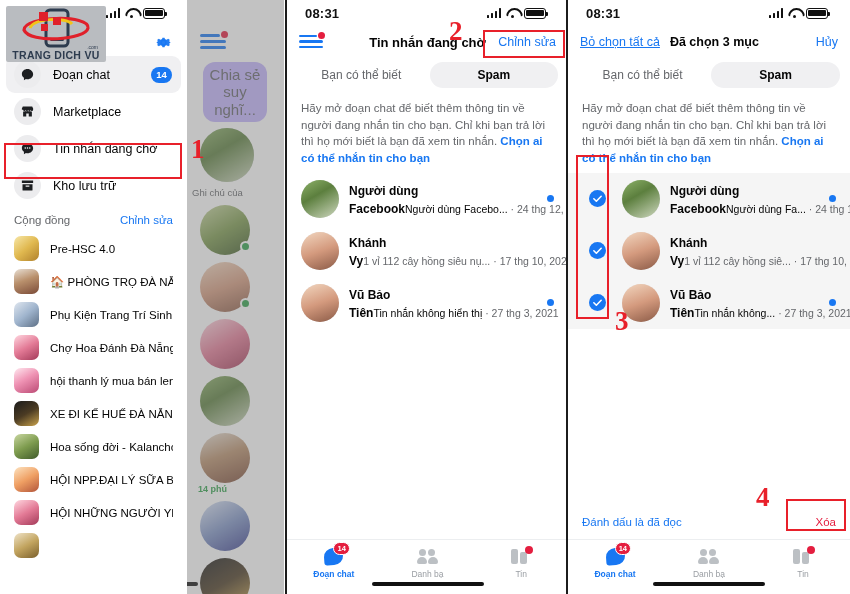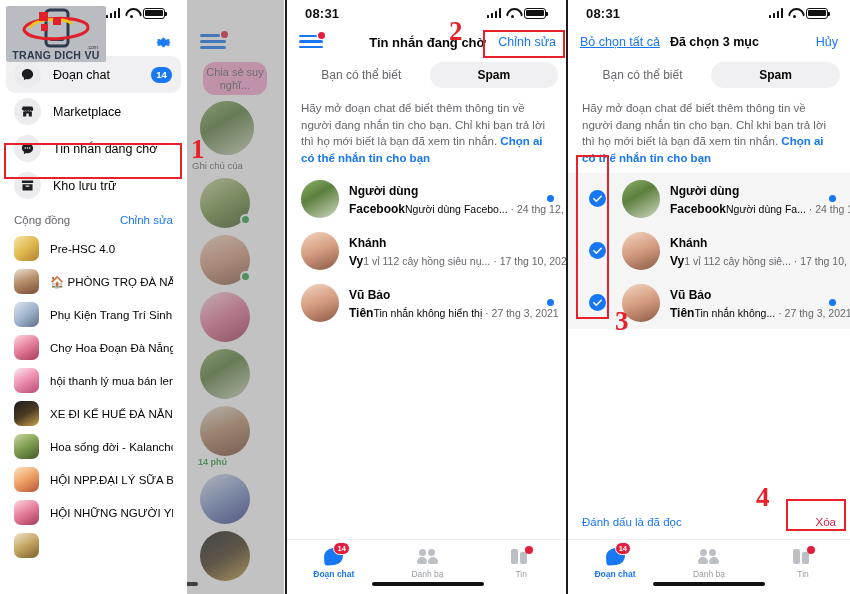--- a/index.html
+++ b/index.html
@@ -47,22 +47,22 @@
   .behind-ham { margin:8px 0 0 14px; width:26px; height:16px; position:relative; }
   .behind-ham i{position:absolute;left:0;height:2.6px;background:#1877f2;border-radius:2px;}
   .behind-ham i:nth-child(1){top:0;width:20px;}
   .behind-ham i:nth-child(2){top:6px;width:26px;}
   .behind-ham i:nth-child(3){top:12px;width:26px;}
   .behind-ham .dot{position:absolute;right:-2px;top:-3px;width:7px;height:7px;border-radius:50%;background:#e41e3f;}
   .behind-search{ margin:10px 10px 0 10px; height:28px; background:#f0f0f2; border-radius:16px;
                   display:flex;align-items:center; gap:6px; padding-left:10px; font-size:12px; color:#8a8d91;}
   .mag { width:11px;height:11px;border:1.8px solid #65676b;border-radius:50%; position:relative; flex:none;}
   .mag::after{content:"";position:absolute;right:-4px;bottom:-3px;width:5px;height:1.8px;background:#65676b;transform:rotate(45deg);border-radius:1px;}
-  .behind-note{ margin:12px auto 0 auto; width:64px; background:#f9a8d4; border-radius:12px;
-                text-align:center; font-size:11px; color:#65676b; padding:4px 2px; line-height:1.15;}
+  .behind-note{ margin:12px auto 0 auto; width:64px; background:#c4b5fd; border-radius:12px;
+                text-align:center; font-size:15px; color:#65676b; padding:4px 2px; line-height:1.15;}
   .behind-av{ width:54px;height:54px;border-radius:50%;margin:6px 0 0 14px; background:#cfd3d8; overflow:hidden; position:relative;}
   .behind-label{ font-size:9.5px;color:#65676b;margin:5px 0 0 6px;}
   .behind-row{ margin:7px 0 0 14px; position:relative; }
   .behind-row .av{width:50px;height:50px;border-radius:50%;overflow:hidden;position:relative;}
   .behind-row .on{position:absolute;left:40px;top:36px;width:11px;height:11px;border-radius:50%;background:#31a24c;border:2px solid #fff;}
   .behind-caption{ font-size:9px;color:#31a24c;font-weight:bold;margin:1px 0 0 12px;}
   .behind-tabbar{position:absolute;bottom:0;left:0;width:98px;height:54px;background:#fff;border-top:1px solid #e8e8e8;
                  display:flex;align-items:flex-start;justify-content:center;padding-top:7px;}
   .behind-tabbar .lbl{font-size:8px;color:#1877f2;font-weight:bold;position:absolute;bottom:16px;left:8px;}
 
@@ -333,21 +333,21 @@
           <div class="grp">
             <span class="grp-av">
               <span class="ph g3"></span>
             </span>
             <span class="grp-name">Phụ Kiện Trang Trí Sinh Nhật,...</span>
           </div>
           <div class="grp">
             <span class="grp-av">
               <span class="ph g6"></span>
             </span>
-            <span class="grp-name">Chợ Hoa Đoạn Đà Nẵng</span>
+            <span class="grp-name">Chợ Hoa Đánh Đà Nẵng</span>
           </div>
           <div class="grp">
             <span class="grp-av">
               <span class="ph g11"></span>
             </span>
             <span class="grp-name">hội thanh lý mua bán len sợi</span>
           </div>
           <div class="grp">
             <span class="grp-av">
               <span class="ph g8"></span>

